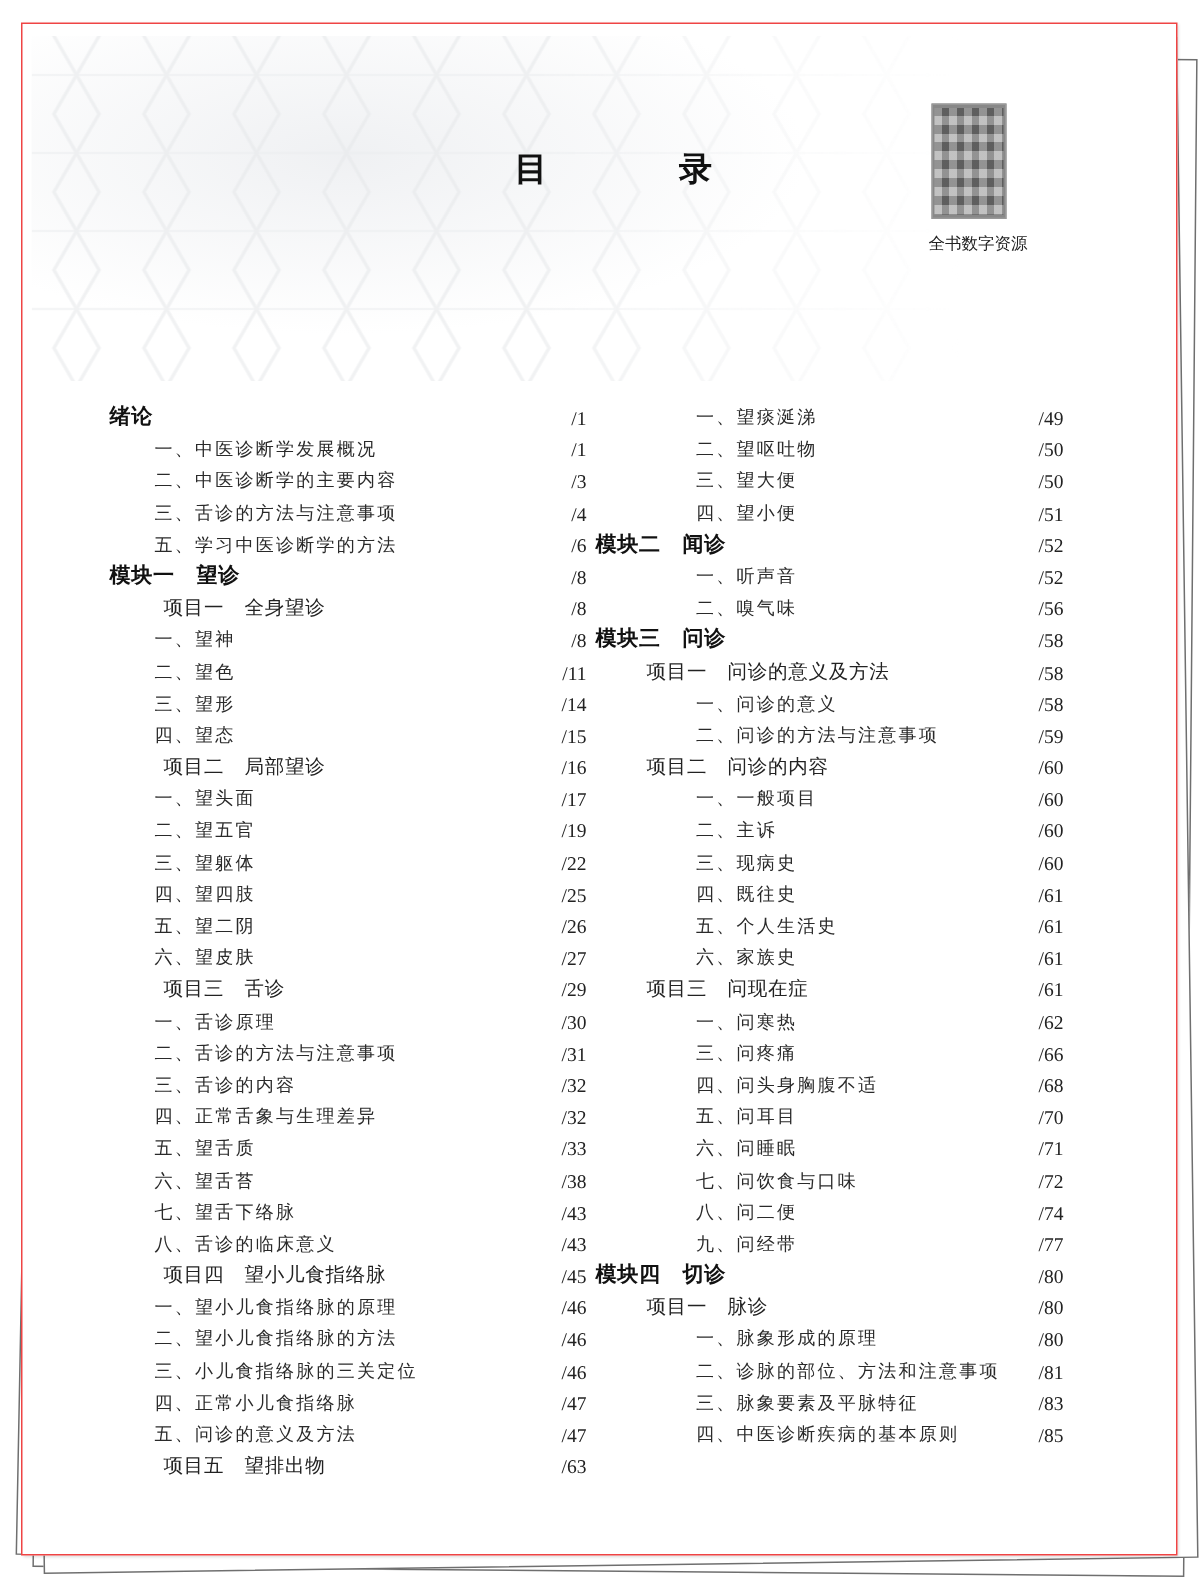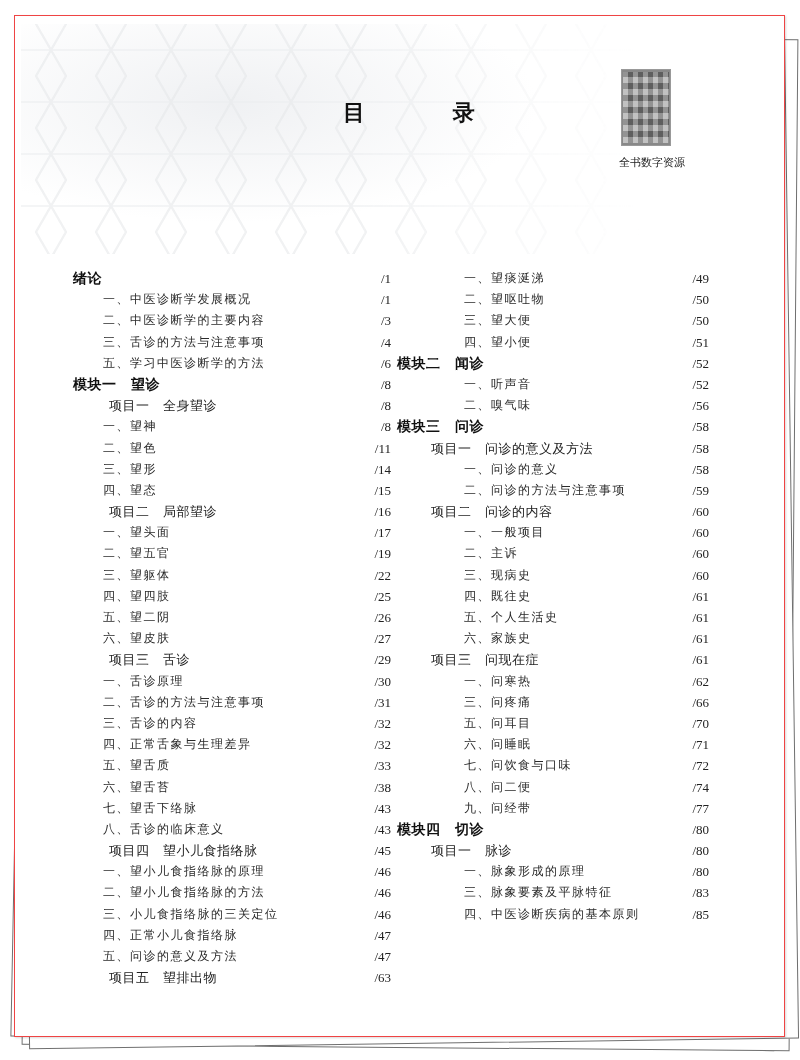--- a/index.html
+++ b/index.html
@@ -279,20 +279,24 @@
       </div>
       <div class="row item lvr2">
         <span class="label">一、问寒热</span>
         <span class="pg">/62</span>
       </div>
       <div class="row item lvr2">
         <span class="label">三、问疼痛</span>
         <span class="pg">/66</span>
       </div>
       <div class="row item lvr2">
+        <span class="label">四、问头身胸腹不适</span>
+        <span class="pg">/68</span>
+      </div>
+      <div class="row item lvr2">
         <span class="label">五、问耳目</span>
         <span class="pg">/70</span>
       </div>
       <div class="row item lvr2">
         <span class="label">六、问睡眠</span>
         <span class="pg">/71</span>
       </div>
       <div class="row item lvr2">
         <span class="label">七、问饮食与口味</span>
         <span class="pg">/72</span>
@@ -309,20 +313,24 @@
         <span class="label">模块四　切诊</span>
         <span class="pg">/80</span>
       </div>
       <div class="row project lvr1">
         <span class="label">项目一　脉诊</span>
         <span class="pg">/80</span>
       </div>
       <div class="row item lvr2">
         <span class="label">一、脉象形成的原理</span>
         <span class="pg">/80</span>
+      </div>
+      <div class="row item lvr2">
+        <span class="label">二、诊脉的部位、方法和注意事项</span>
+        <span class="pg">/81</span>
       </div>
       <div class="row item lvr2">
         <span class="label">三、脉象要素及平脉特征</span>
         <span class="pg">/83</span>
       </div>
       <div class="row item lvr2">
         <span class="label">四、中医诊断疾病的基本原则</span>
         <span class="pg">/85</span>
       </div>
     </div>

